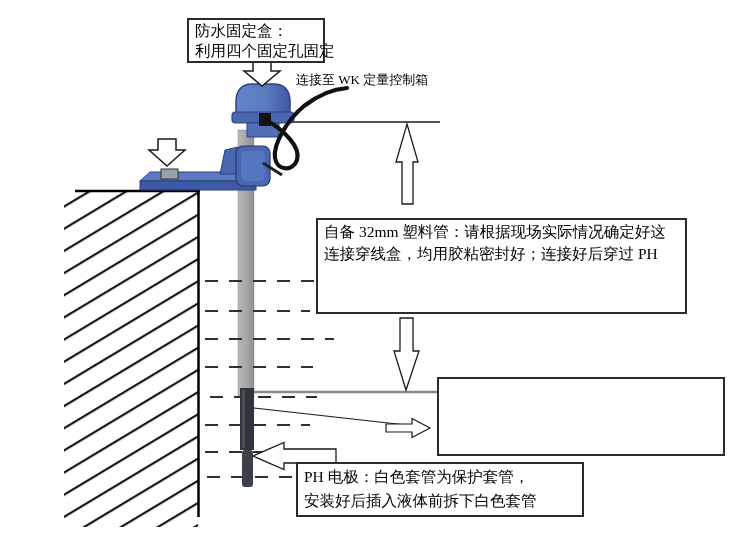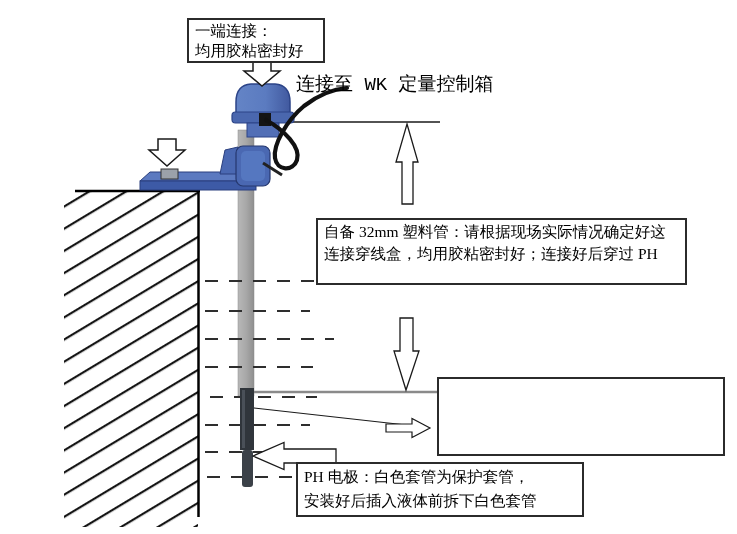--- a/index.html
+++ b/index.html
@@ -8,21 +8,21 @@
     font-family:"Liberation Serif","DejaVu Serif",serif;color:#000;
   }
   #gfx{position:absolute;left:0;top:0;width:737px;height:534px;}
   .callout{
     position:absolute;background:#ffffff;border:2px solid #2b2b2b;
     padding:1px 6px;box-sizing:border-box;font-size:15.5px;line-height:20px;
     white-space:nowrap;
   }
   .callout .ln{white-space:nowrap;}
   .floatlabel{
-    position:absolute;font-size:19px;white-space:nowrap;font-family:Liberation Mono, monospace;
+    position:absolute;font-size:13px;white-space:nowrap;
   }
   #callout-plastic-pipe{line-height:22px;font-size:15.5px;}
   #callout-conduit{line-height:24px;}
   #callout-ph-electrode{line-height:24px;}
 </style>
 </head>
 <body>
 
 <div id="canvas">
 
@@ -99,28 +99,28 @@
 
     <path d="M400,318 L413,318 L413,351 L419,351 L406,390 L394,351 L400,351 Z" fill="#fff" stroke="#1a1a1a" stroke-width="1.3"></path>
 
     <line x1="254" y1="408" x2="424" y2="427" stroke="#1a1a1a" stroke-width="1.2"></line>
     <path d="M386,424 L412,424 L412,418.5 L430,428 L412,437.5 L412,432 L386,432 Z" fill="#fff" stroke="#1a1a1a" stroke-width="1.2"></path>
 
     <path d="M253,456 L284,442.5 L284,449 L336,449 L336,463 L284,463 L284,469.5 Z" fill="#fff" stroke="#1a1a1a" stroke-width="1.3"></path>
   </svg>
 
   <div class="callout" id="callout-waterproof" style="left:187px;top:18px;width:138px;height:45px;">
-    <div class="ln">一端连接：</div>
-    <div class="ln">均用胶粘密封好</div>
+    <div class="ln">防水固定盒：</div>
+    <div class="ln">利用四个固定孔固定</div>
   </div>
 
   <div class="floatlabel" style="left:296px;top:71px;">连接至 WK 定量控制箱</div>
 
 
-  <div class="callout" id="callout-plastic-pipe" style="left:316px;top:218px;width:371px;height:67px;">
+  <div class="callout" id="callout-plastic-pipe" style="left:316px;top:218px;width:371px;height:96px;">
     <div class="ln">自备 32mm 塑料管：请根据现场实际情况确定好这</div>
     <div class="ln">连接穿线盒，均用胶粘密封好；连接好后穿过 PH</div>
   </div>
 
   <div class="callout" id="callout-conduit" style="left:437px;top:377px;width:288px;height:79px;">
   </div>
 
   <div class="callout" id="callout-ph-electrode" style="left:296px;top:462px;width:288px;height:55px;">
     <div class="ln">PH 电极：白色套管为保护套管，</div>
     <div class="ln">安装好后插入液体前拆下白色套管</div>

